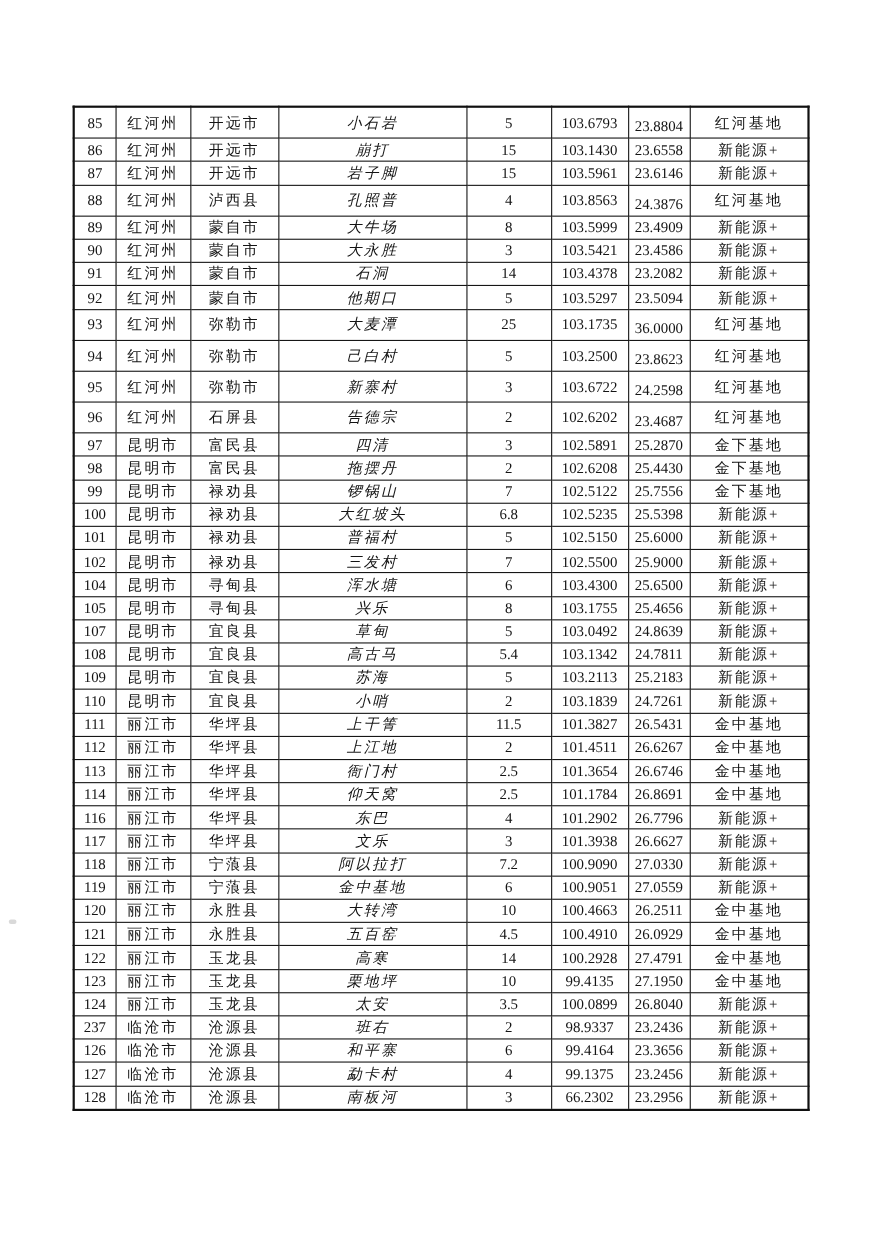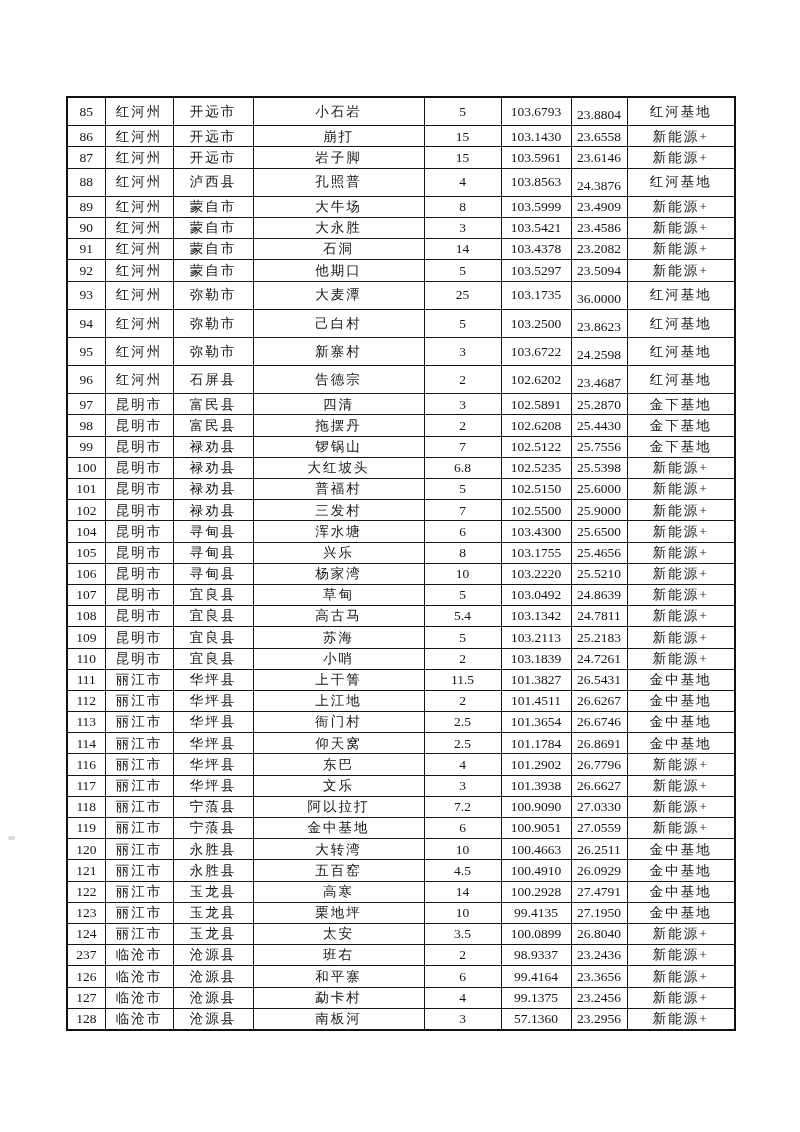--- a/index.html
+++ b/index.html
@@ -41,21 +41,21 @@
   col.c0 { width: 38px; }
   col.c1 { width: 68px; }
   col.c2 { width: 80px; }
   col.c3 { width: 171px; }
   col.c4 { width: 77px; }
   col.c5 { width: 70px; }
   col.c6 { width: 56px; }
   col.c7 { width: 108px; }
   
   td.col-1, td.col-2, td.col-7 { letter-spacing: 2px; font-size: 13px; }
-  td.col-3 { letter-spacing: 2px; font-size: 13px; }
+  td.col-3 { letter-spacing: 2px; font-size: 13px; font-style: italic; }
   td.col-0, td.col-4, td.col-5, td.col-6 { font-size: 13.5px; }
   
   tr:nth-child(1)  td.col-6,
   tr:nth-child(4)  td.col-6,
   tr:nth-child(9)  td.col-6,
   tr:nth-child(10) td.col-6,
   tr:nth-child(11) td.col-6,
   tr:nth-child(12) td.col-6 { padding-top: 7px; }
   
   .speck {
@@ -279,30 +279,20 @@
           <td class="col-0">105</td>
           <td class="col-1">昆明市</td>
           <td class="col-2">寻甸县</td>
           <td class="col-3">兴乐</td>
           <td class="col-4">8</td>
           <td class="col-5">103.1755</td>
           <td class="col-6">25.4656</td>
           <td class="col-7">新能源+</td>
         </tr>
         <tr>
-          <td class="col-0">106</td>
-          <td class="col-1">昆明市</td>
-          <td class="col-2">寻甸县</td>
-          <td class="col-3">杨家湾</td>
-          <td class="col-4">10</td>
-          <td class="col-5">103.2220</td>
-          <td class="col-6">25.5210</td>
-          <td class="col-7">新能源+</td>
-        </tr>
-        <tr>
           <td class="col-0">107</td>
           <td class="col-1">昆明市</td>
           <td class="col-2">宜良县</td>
           <td class="col-3">草甸</td>
           <td class="col-4">5</td>
           <td class="col-5">103.0492</td>
           <td class="col-6">24.8639</td>
           <td class="col-7">新能源+</td>
         </tr>
         <tr>
@@ -494,19 +484,19 @@
           <td class="col-5">99.1375</td>
           <td class="col-6">23.2456</td>
           <td class="col-7">新能源+</td>
         </tr>
         <tr>
           <td class="col-0">128</td>
           <td class="col-1">临沧市</td>
           <td class="col-2">沧源县</td>
           <td class="col-3">南板河</td>
           <td class="col-4">3</td>
-          <td class="col-5">57.1360</td>
+          <td class="col-5">66.2302</td>
           <td class="col-6">23.2956</td>
           <td class="col-7">新能源+</td>
         </tr>
       </tbody>
   </table>
 </div>
 
 </body></html>

